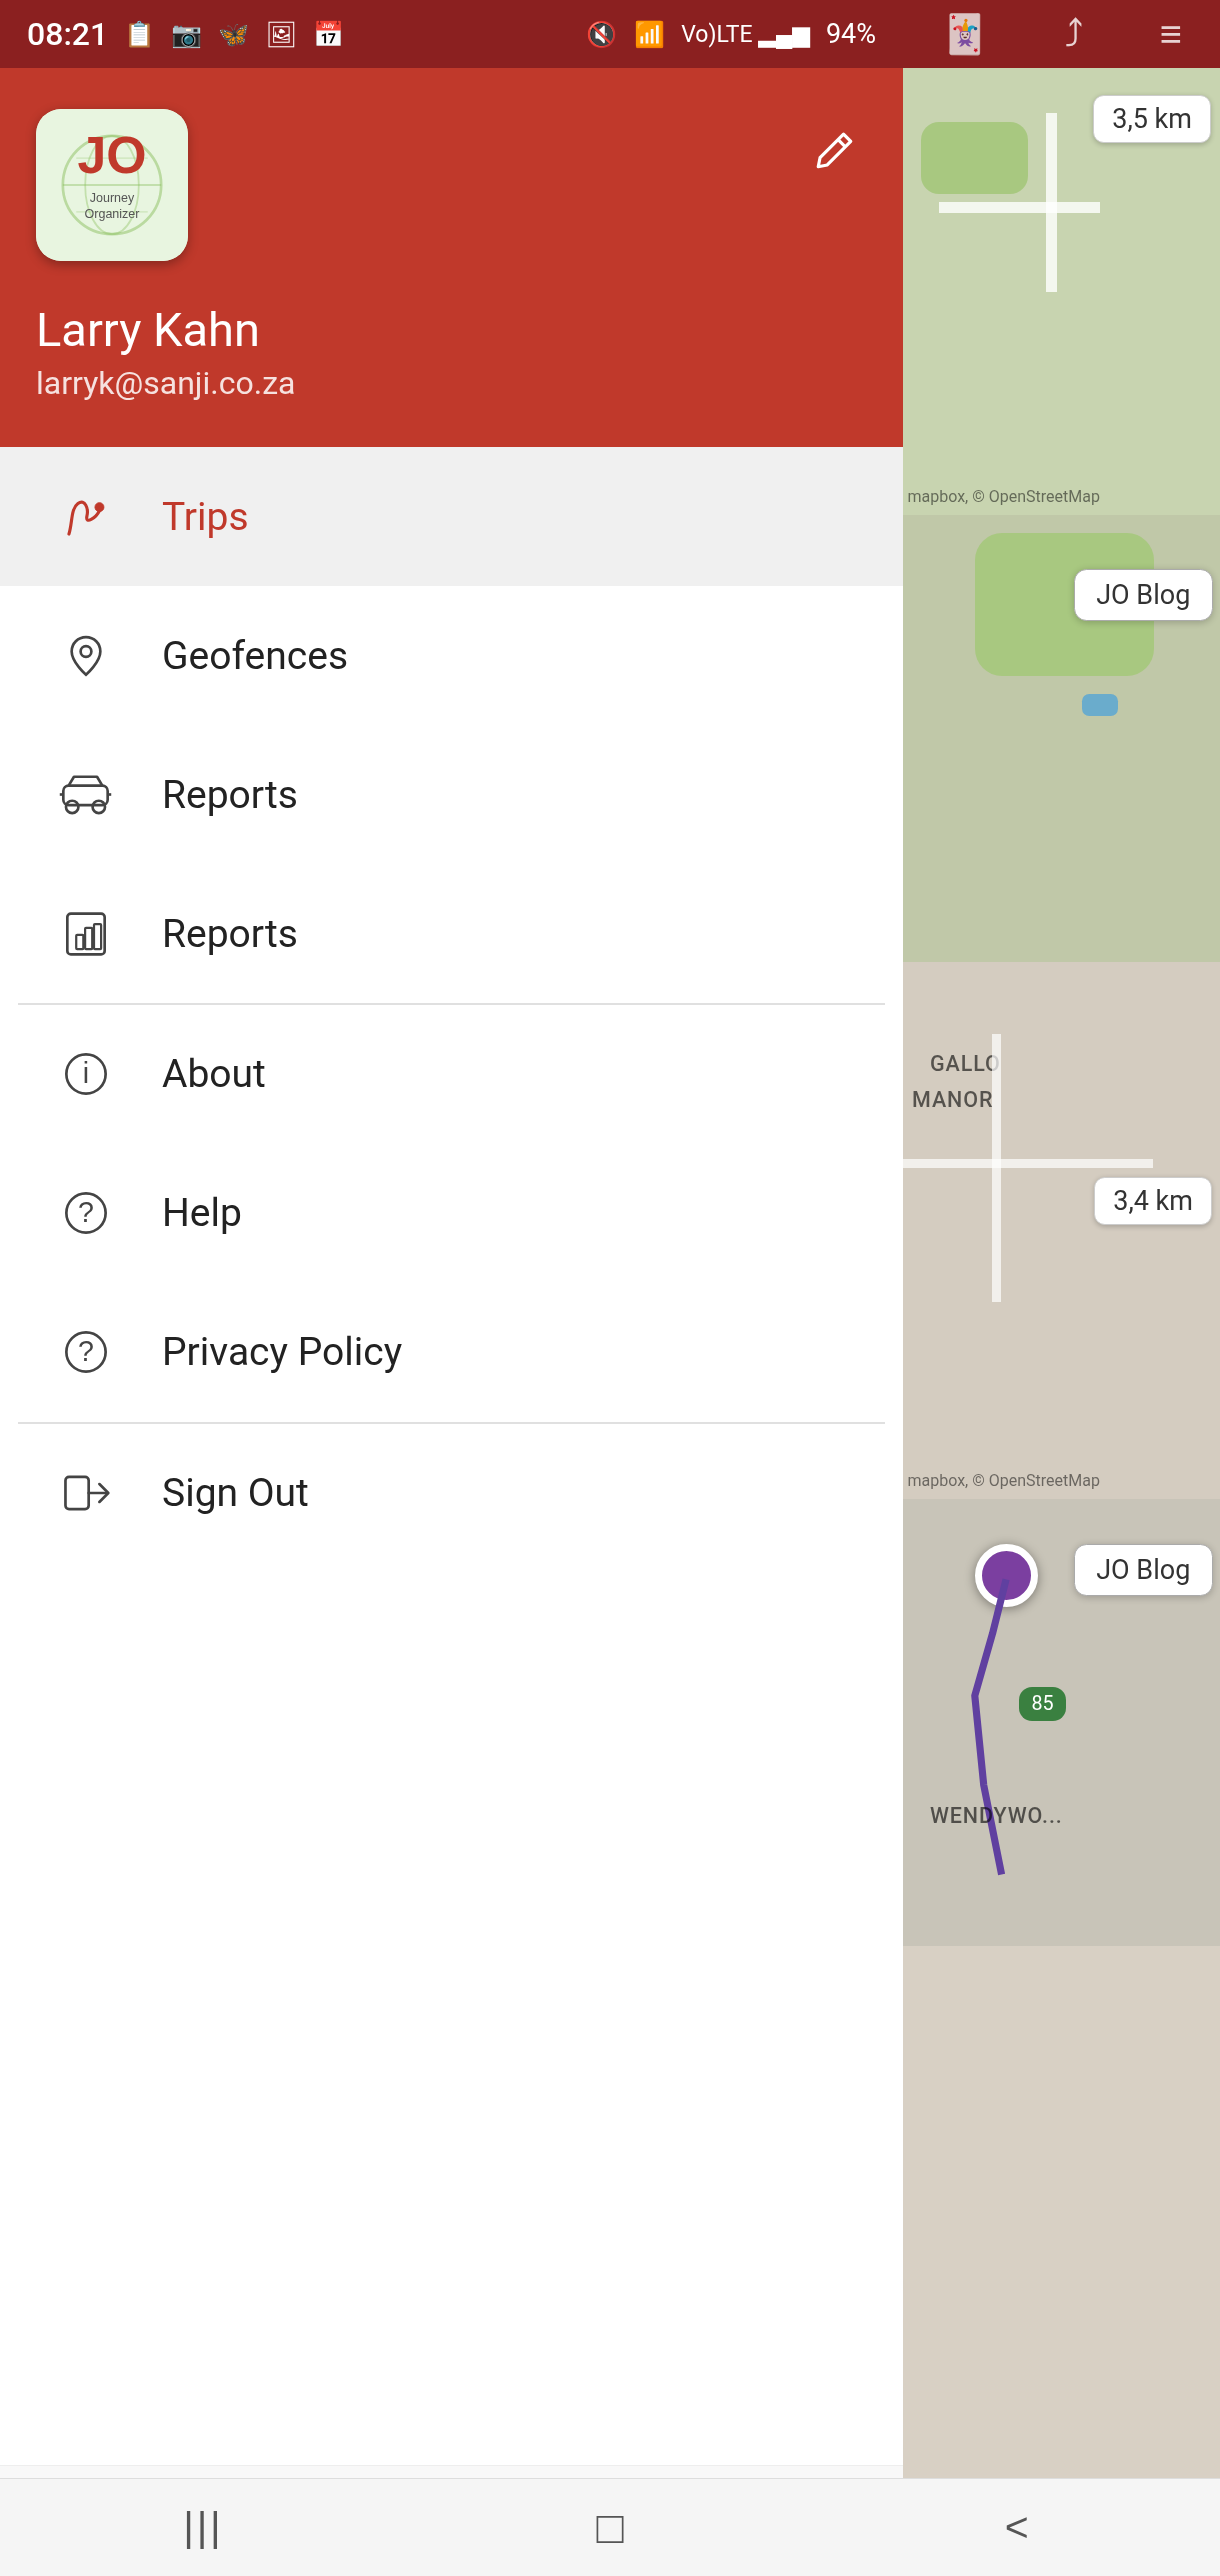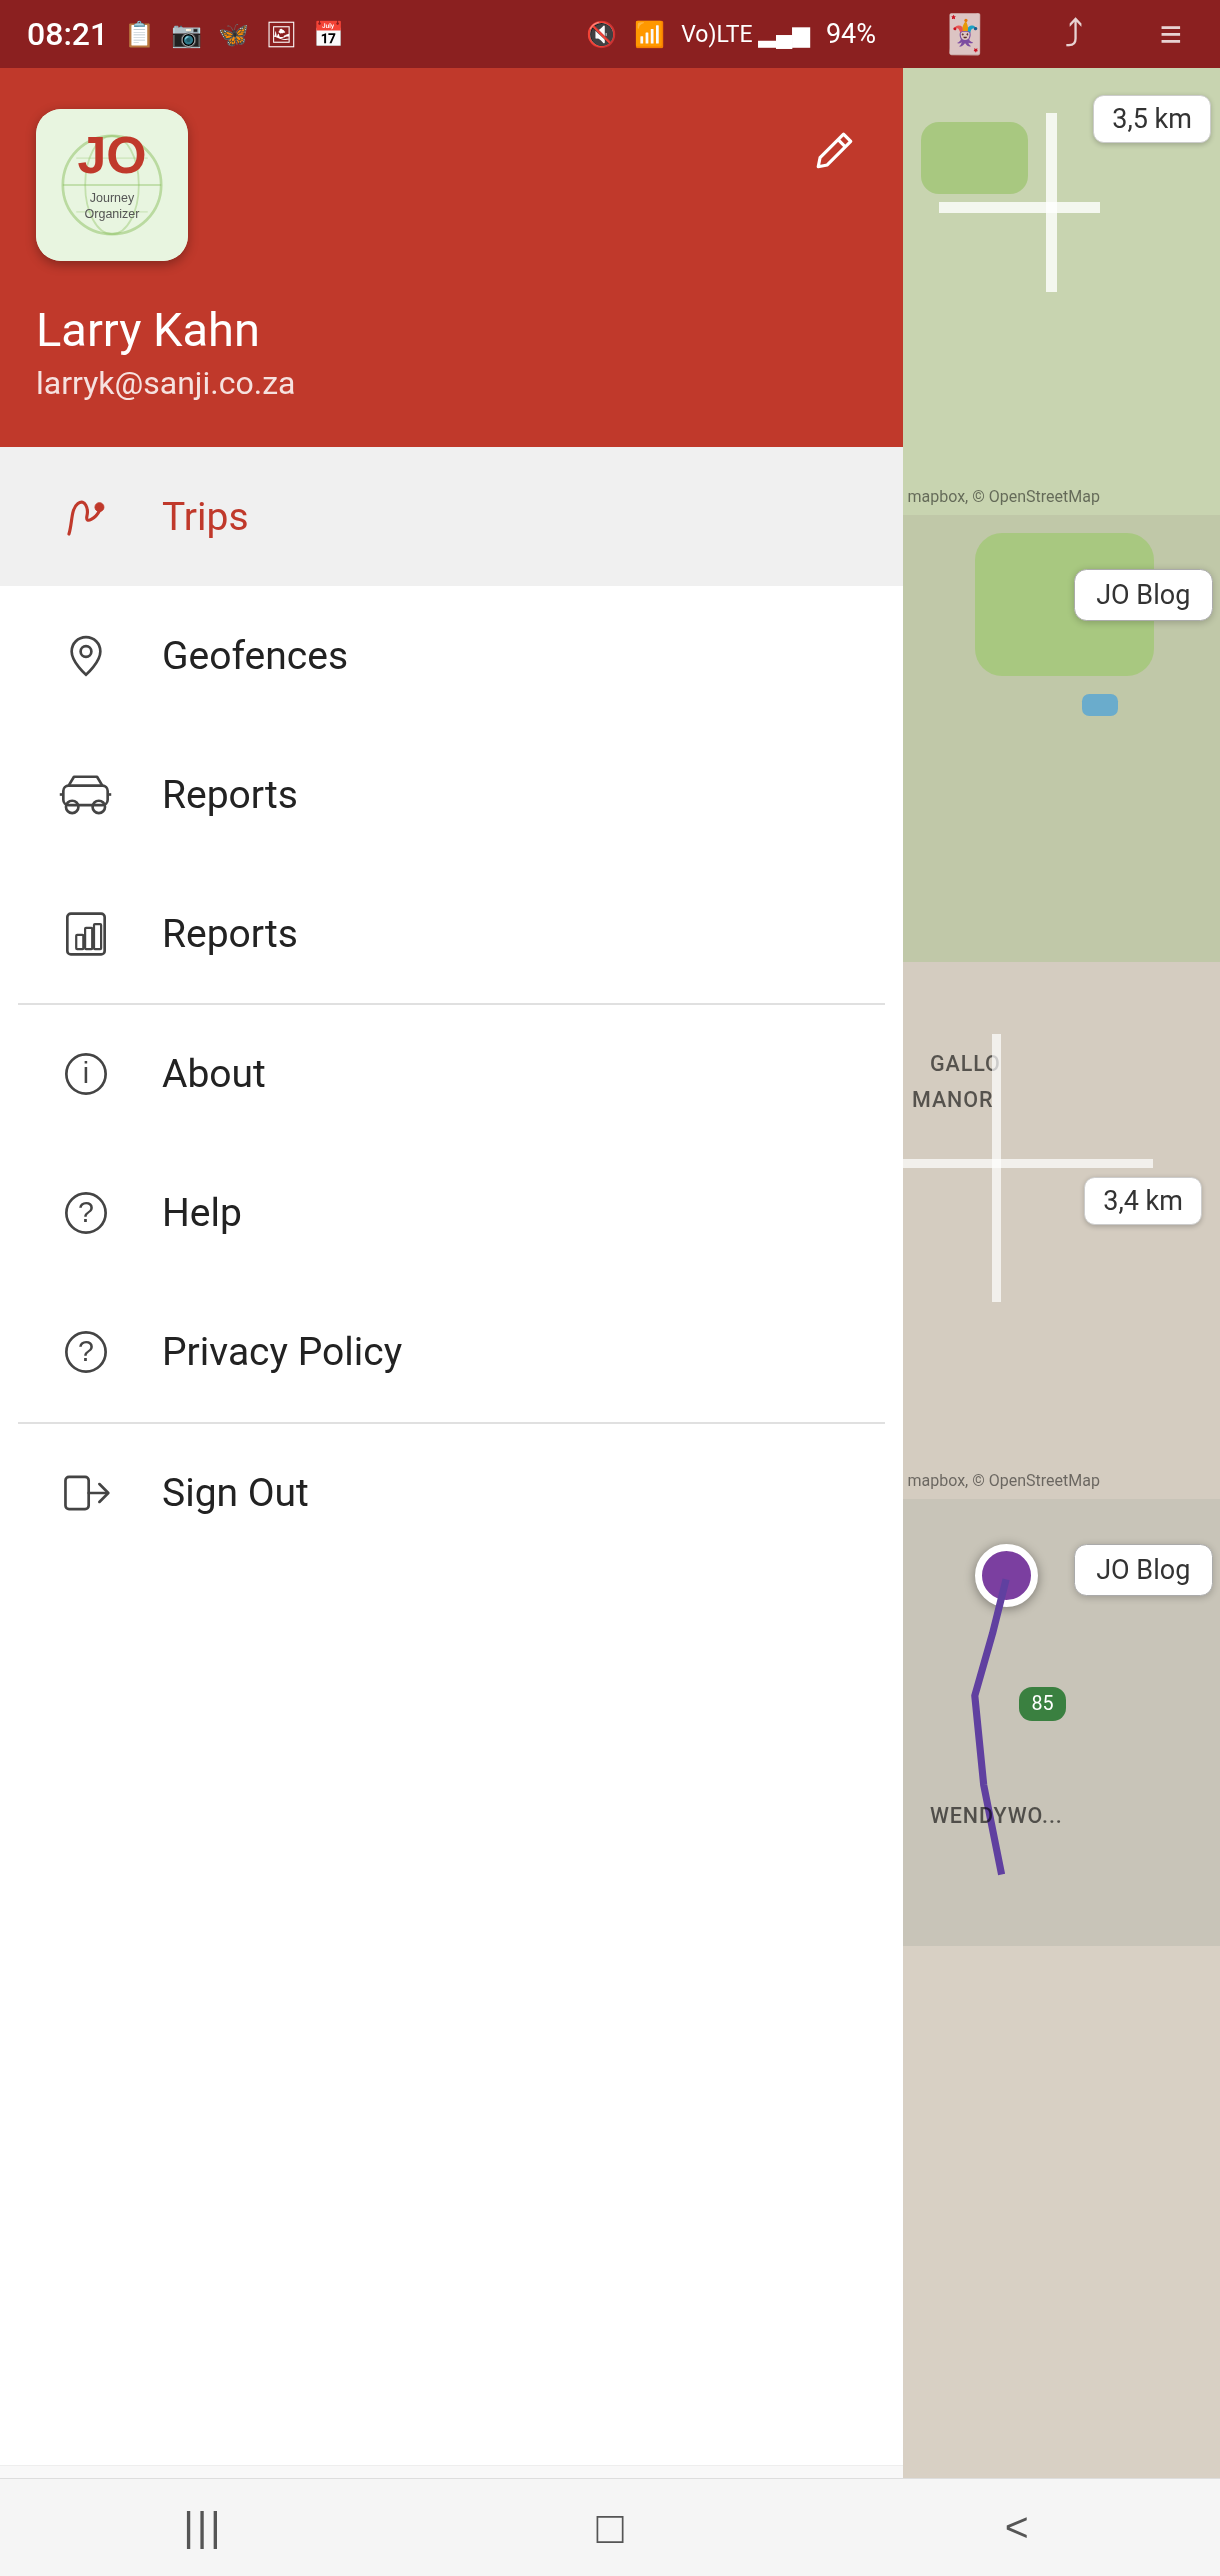--- a/index.html
+++ b/index.html
@@ -365,21 +365,21 @@
     </div>
   </div>
 
   <div class="map-segment map-segment-3" style="background:#d4ccc0;">
 
     <div class="map-area-label" style="top:89px;left:27px;">GALLO</div>
     <div class="map-area-label" style="top:125px;left:9px;">MANOR</div>
     <div class="map-road" style="width:250px;height:9px;top:197px;left:0;background:white;opacity:0.7;"></div>
     <div class="map-road" style="width:9px;height:268px;top:72px;left:89px;background:white;opacity:0.7;"></div>
 
-    <div class="km-badge" style="top:215px;right:18px;">
+    <div class="km-badge" style="top:215px;right:8px;">
       <span>3,4 km</span>
     </div>
     <div class="map-copy" style="bottom:9px;left:4.5px;">mapbox, © OpenStreetMap</div>
   </div>
 
   <div class="map-segment map-segment-4" style="background:#c8c4b8;">
 
     <div style="position:absolute;top:45px;left:72px;">
       <div class="pin-dot" style="background:#7B3FA0;border:7.2px solid white;width:63px;height:63px;border-radius:50%;box-shadow:0 1.8px 10.7px rgba(0,0,0,0.4);"></div>
     </div>

